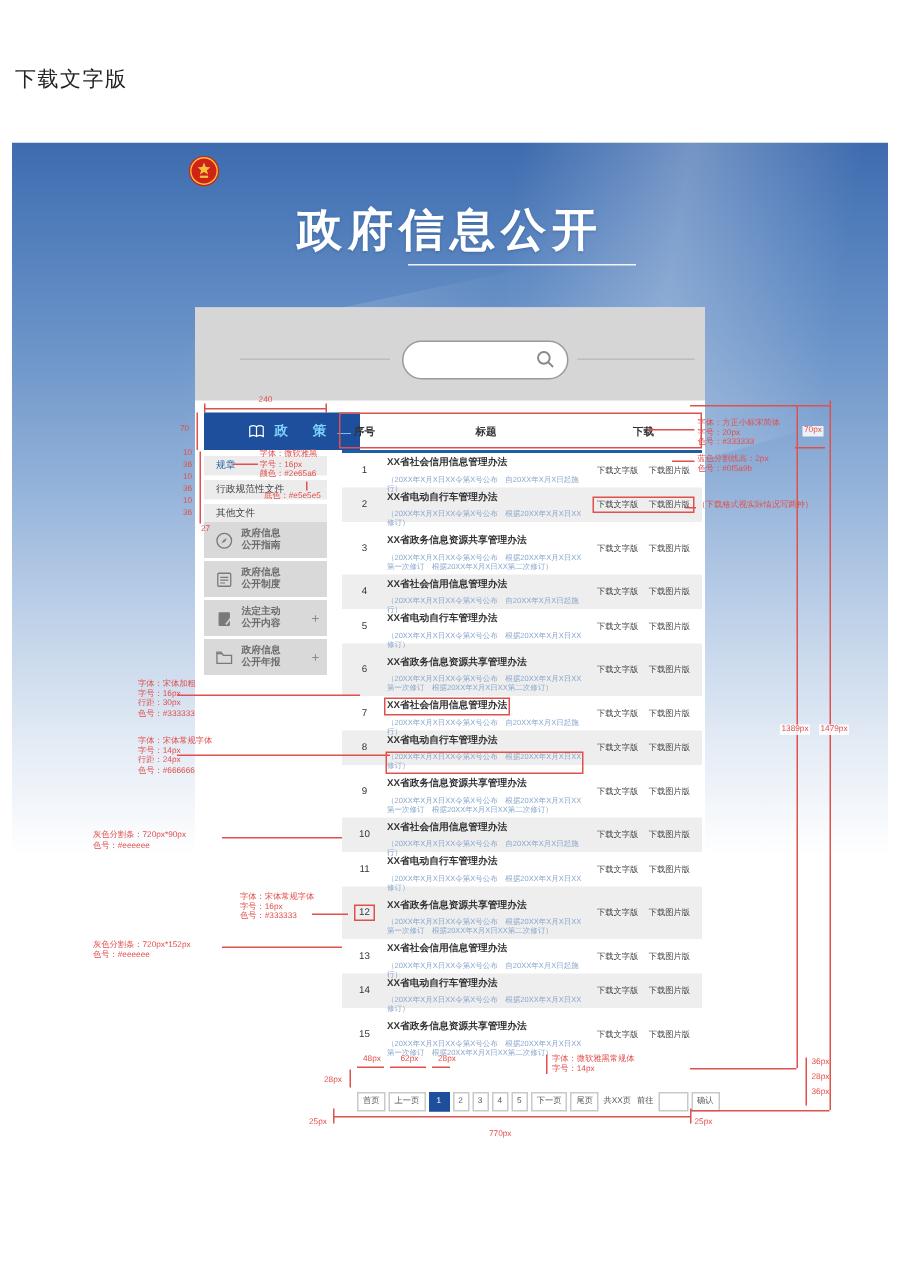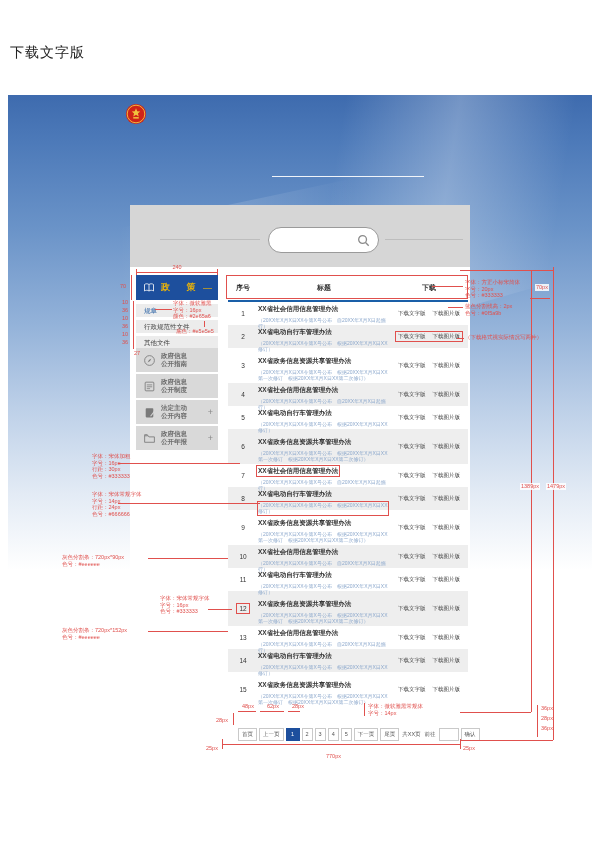--- a/index.html
+++ b/index.html
@@ -16,21 +16,21 @@
     background:linear-gradient(100deg,rgba(255,255,255,0) 40%,rgba(255,255,255,.14) 55%,rgba(255,255,255,0) 72%);}
   .banner-title{position:absolute;left:0;top:38px;width:584px;text-align:center;color:#fff;font-size:30px;font-weight:bold;letter-spacing:4px;text-shadow:0 1px 2px rgba(30,60,110,.35);}
   .banner-underline{position:absolute;left:264px;top:81px;width:152px;height:1px;background:rgba(255,255,255,.9);}
   .emblem{position:absolute;left:117px;top:8px;width:22px;height:22px;}
   
   .panel{position:absolute;left:122px;top:110px;width:340px;height:533px;background:#fff;}
   .search-band{position:absolute;left:0;top:0;width:340px;height:62px;background:#d6d6d6;}
   .search-box{position:absolute;left:138px;top:22px;width:109px;height:24px;background:#fff;border:1px solid #9a9a9a;border-radius:13px;}
   .s-line{position:absolute;top:34px;height:1px;background:#bdbdbd;}
   
-  .side-head{position:absolute;left:6px;top:70px;width:82px;height:25px;background:#1d4f9d;color:#eab308;display:flex;align-items:center;}
+  .side-head{position:absolute;left:6px;top:70px;width:82px;height:25px;background:#1d4f9d;color:#7dd3fc;display:flex;align-items:center;padding-left:22px;}
   .side-head .lbl{font-size:9px;font-weight:bold;letter-spacing:7px;margin-left:6px;}
   .side-head .minus{margin-left:auto;margin-right:6px;font-size:9px;}
   .side-item{position:absolute;left:6px;width:82px;height:13px;background:#ececec;font-size:6.5px;line-height:13px;color:#444;padding-left:0;text-indent:8px;box-sizing:border-box;}
   .side-item.sel{color:#2e65a6;}
   .side-block{position:absolute;left:6px;width:82px;height:24px;background:#d9d9d9;display:flex;align-items:center;color:#6b6b6b;}
   .side-block .txt{font-size:6.5px;line-height:8px;font-weight:bold;margin-left:5px;}
   .side-block .plus{margin-left:auto;margin-right:5px;font-size:9px;color:#8a8a8a;}
   .side-block svg{margin-left:7px;flex:0 0 auto;}
   
   .thead{position:absolute;left:98px;top:72px;width:240px;height:22px;display:flex;align-items:center;font-size:7px;font-weight:bold;color:#333;}
@@ -80,20 +80,21 @@
     <div class="sw1"></div>
     <div class="sw2"></div>
     <div class="emblem">
       <svg width="22" height="22" viewBox="0 0 24 24">
         <circle cx="12" cy="12" r="11" fill="#cf2318"></circle>
         <circle cx="12" cy="12" r="9.6" fill="none" stroke="#f2c23e" stroke-width="1"></circle>
         <polygon fill="#f2c23e" points="12,5.8 13.3,9.1 16.6,9.3 14.1,11.4 15,14.6 12,12.8 9,14.6 9.9,11.4 7.4,9.3 10.7,9.1"></polygon>
         <rect x="9" y="15.4" width="6" height="1.6" fill="#f2c23e"></rect>
       </svg>
     </div>
+    <div class="banner-title">政府信息公开</div>
     <div class="banner-underline"></div>
   </div>
 
   <div class="panel">
     <div class="search-band">
       <div class="s-line" style="left:30px;width:100px;"></div>
       <div class="s-line" style="left:255px;width:78px;"></div>
       <div class="search-box">
         <span style="position:absolute;right:8px;top:5px;">
           <svg width="13" height="13" viewBox="0 0 14 14">

